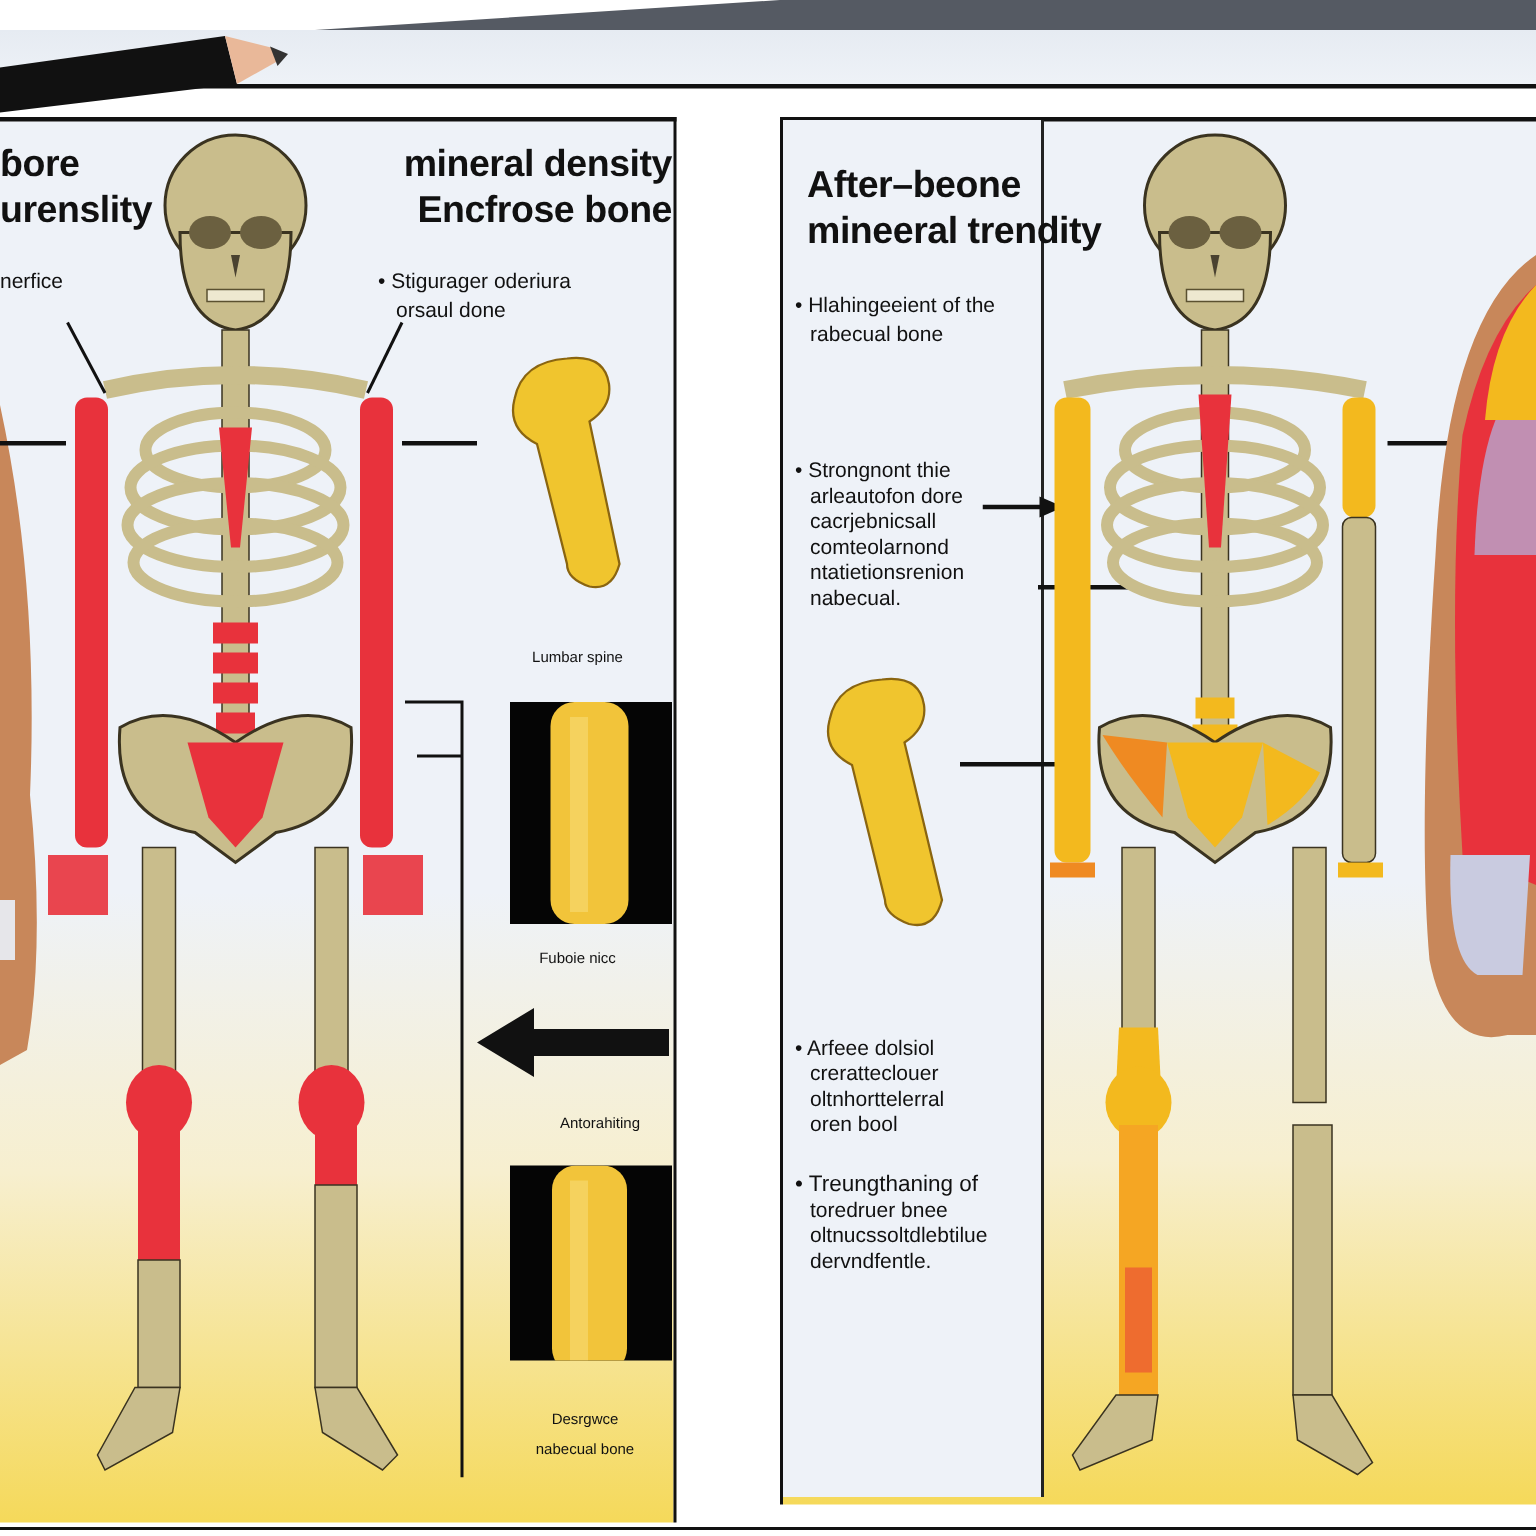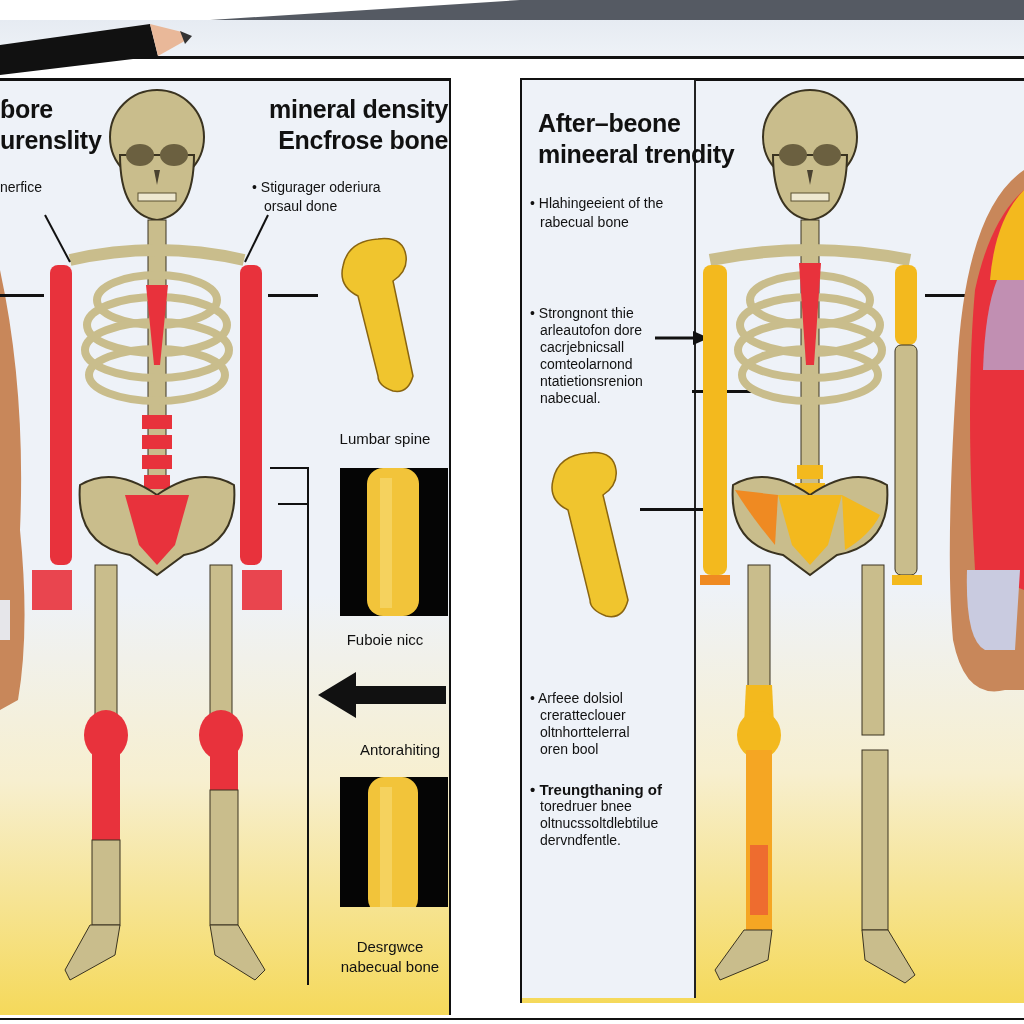--- a/index.html
+++ b/index.html
@@ -6,21 +6,21 @@
   body{width:1024px;height:1024px;position:relative;overflow:hidden;background:#ffffff;font-family:"Liberation Sans","DejaVu Sans",sans-serif;color:#111;}
   .abs{position:absolute;}
   
   .top-band{left:0;top:0;width:1024px;height:22px;}
   .paper-strip{left:0;top:20px;width:1024px;height:36px;background:linear-gradient(#e6ebf2,#eef2f7);}
   .rule{background:#111;}
   .panel{background:linear-gradient(180deg,#eef2f8 0%,#eef2f8 55%,#f7efcf 75%,#f5d95a 100%);}
   .panel-border{border-top:3px solid #111;}
   .title{font-weight:bold;font-size:25px;line-height:31px;letter-spacing:-0.3px;}
   .bullet{font-size:14px;line-height:19px;}
-  .caption{font-size:15px;line-height:20px;text-align:center;}
+  .caption{font-size:10px;line-height:20px;text-align:center;}
   .black-box{background:#050505;}
   svg{display:block;}
 </style>
 </head>
 <body>
 
 <div class="abs top-band">
   <svg width="1024" height="22" viewBox="0 0 1024 22">
       <polygon points="210,20 520,0 1024,0 1024,20" fill="#555a63"></polygon>
     </svg>
@@ -200,21 +200,21 @@
 <div class="abs rule" style="left:640px;top:508px;width:70px;height:3px;"></div>
 
 <div class="abs bullet" style="left:530px;top:690px;width:160px;line-height:17px;">
   <div>• <span>Arfeee dolsiol</span></div>
   <div style="padding-left:10px">creratteclouer</div>
   <div style="padding-left:10px">oltnhorttelerral</div>
   <div style="padding-left:10px">oren bool</div>
 </div>
 
 <div class="abs bullet" style="left:530px;top:781px;width:160px;line-height:17px;">
-  <div style="font-weight:bold;font-size:15px;">• <span>Treungthaning of</span></div>
+  <div style="font-weight:normal;font-size:15px;">• <span>Treungthaning of</span></div>
   <div style="padding-left:10px">toredruer bnee</div>
   <div style="padding-left:10px">oltnucssoltdlebtilue</div>
   <div style="padding-left:10px">dervndfentle.</div>
 </div>
 
 <div class="abs" style="left:670px;top:85px;">
   <svg width="290" height="910" viewBox="0 0 290 910">
     <ellipse cx="140" cy="52" rx="47" ry="47" fill="#c9bd8c" stroke="#3a3320" stroke-width="2"></ellipse>
     <path d="M103,70 Q103,130 140,135 Q177,130 177,70 Z" fill="#c9bd8c" stroke="#3a3320" stroke-width="2"></path>
     <ellipse cx="123" cy="70" rx="14" ry="11" fill="#6b6040"></ellipse>

